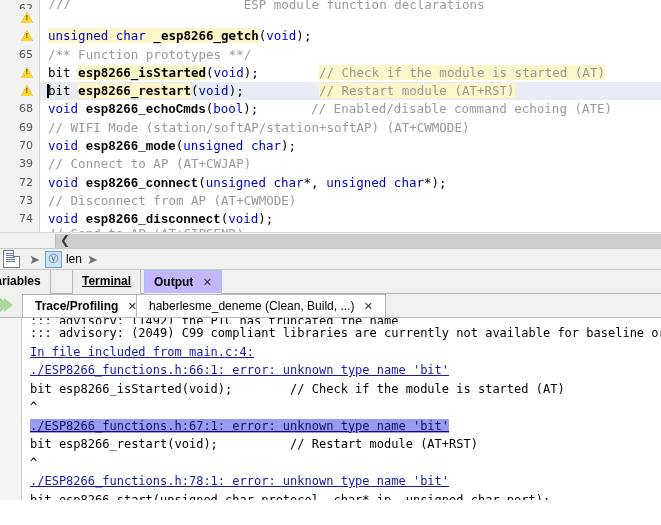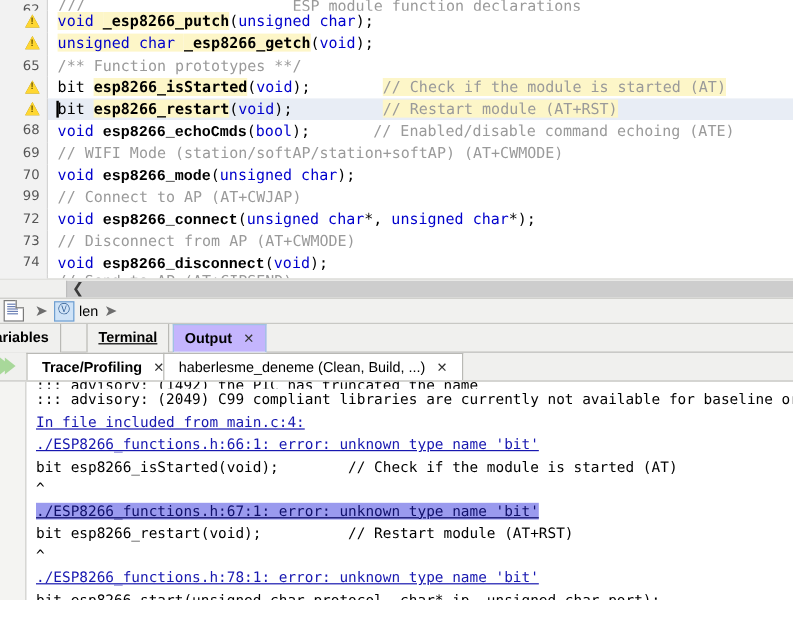--- a/index.html
+++ b/index.html
@@ -320,29 +320,29 @@
 </style>
 </head>
 <body>
 
 <div id="app">
 
   <div class="editor">
     <div class="gutter-strip"></div>
     <div id="code-container">
         <div class="code-row cut-top"><div class="gutter"><span class="gnum">62</span></div><div class="code-text"><span class="cm">/// ______________________ESP module function declarations______________</span></div></div>
-        <div class="code-row"><div class="gutter"><span class="warn-icon"></span></div><div class="code-text"><span class="kwh">void </span><span class="idh">_esp8266_putch</span><span class="plain">(</span><span class="kw">unsigned char</span><span class="plain">);</span></div></div>
+        <div class="code-row"><div class="gutter"><span class="warn-icon"></span></div></div>
         <div class="code-row"><div class="gutter"><span class="warn-icon"></span></div><div class="code-text"><span class="kwh">unsigned char </span><span class="idh">_esp8266_getch</span><span class="plain">(</span><span class="kw">void</span><span class="plain">);</span></div></div>
         <div class="code-row"><div class="gutter"><span class="gnum">65</span></div><div class="code-text"><span class="cm">/** Function prototypes **/</span></div></div>
         <div class="code-row"><div class="gutter"><span class="warn-icon"></span></div><div class="code-text"><span class="plain">bit </span><span class="idh">esp8266_isStarted</span><span class="plain">(</span><span class="kw">void</span><span class="plain">);        </span><span class="cmh">// Check if the module is started (AT)</span></div></div>
         <div class="code-row current"><div class="gutter"><span class="warn-icon"></span></div><div class="code-text"><span class="plain">bit </span><span class="idh">esp8266_restart</span><span class="plain">(</span><span class="kw">void</span><span class="plain">);          </span><span class="cmh">// Restart module (AT+RST)</span></div><div class="cursor"></div></div>
         <div class="code-row"><div class="gutter"><span class="gnum">68</span></div><div class="code-text"><span class="kw">void </span><span class="id">esp8266_echoCmds</span><span class="plain">(</span><span class="kw">bool</span><span class="plain">);       </span><span class="cm">// Enabled/disable command echoing (ATE)</span></div></div>
         <div class="code-row"><div class="gutter"><span class="gnum">69</span></div><div class="code-text"><span class="cm">// WIFI Mode (station/softAP/station+softAP) (AT+CWMODE)</span></div></div>
         <div class="code-row"><div class="gutter"><span class="gnum">70</span></div><div class="code-text"><span class="kw">void </span><span class="id">esp8266_mode</span><span class="plain">(</span><span class="kw">unsigned char</span><span class="plain">);</span></div></div>
-        <div class="code-row"><div class="gutter"><span class="gnum">99</span></div><div class="code-text"><span class="cm">// Connect to AP (AT+CWJAP)</span></div></div>
+        <div class="code-row"><div class="gutter"><span class="gnum">39</span></div><div class="code-text"><span class="cm">// Connect to AP (AT+CWJAP)</span></div></div>
         <div class="code-row"><div class="gutter"><span class="gnum">72</span></div><div class="code-text"><span class="kw">void </span><span class="id">esp8266_connect</span><span class="plain">(</span><span class="kw">unsigned char</span><span class="plain">*, </span><span class="kw">unsigned char</span><span class="plain">*);</span></div></div>
         <div class="code-row"><div class="gutter"><span class="gnum">73</span></div><div class="code-text"><span class="cm">// Disconnect from AP (AT+CWMODE)</span></div></div>
         <div class="code-row"><div class="gutter"><span class="gnum">74</span></div><div class="code-text"><span class="kw">void </span><span class="id">esp8266_disconnect</span><span class="plain">(</span><span class="kw">void</span><span class="plain">);</span></div></div>
         <div class="code-row cut-top"><div class="gutter"><span class="gnum">75</span></div><div class="code-text"><span class="cm">// Send to AP (AT+CIPSEND)</span></div></div>
       </div>
   </div>
 
   <div class="hscroll">
     <div class="hscroll-thumb"></div>
     <div class="hscroll-arrow">❮</div>

